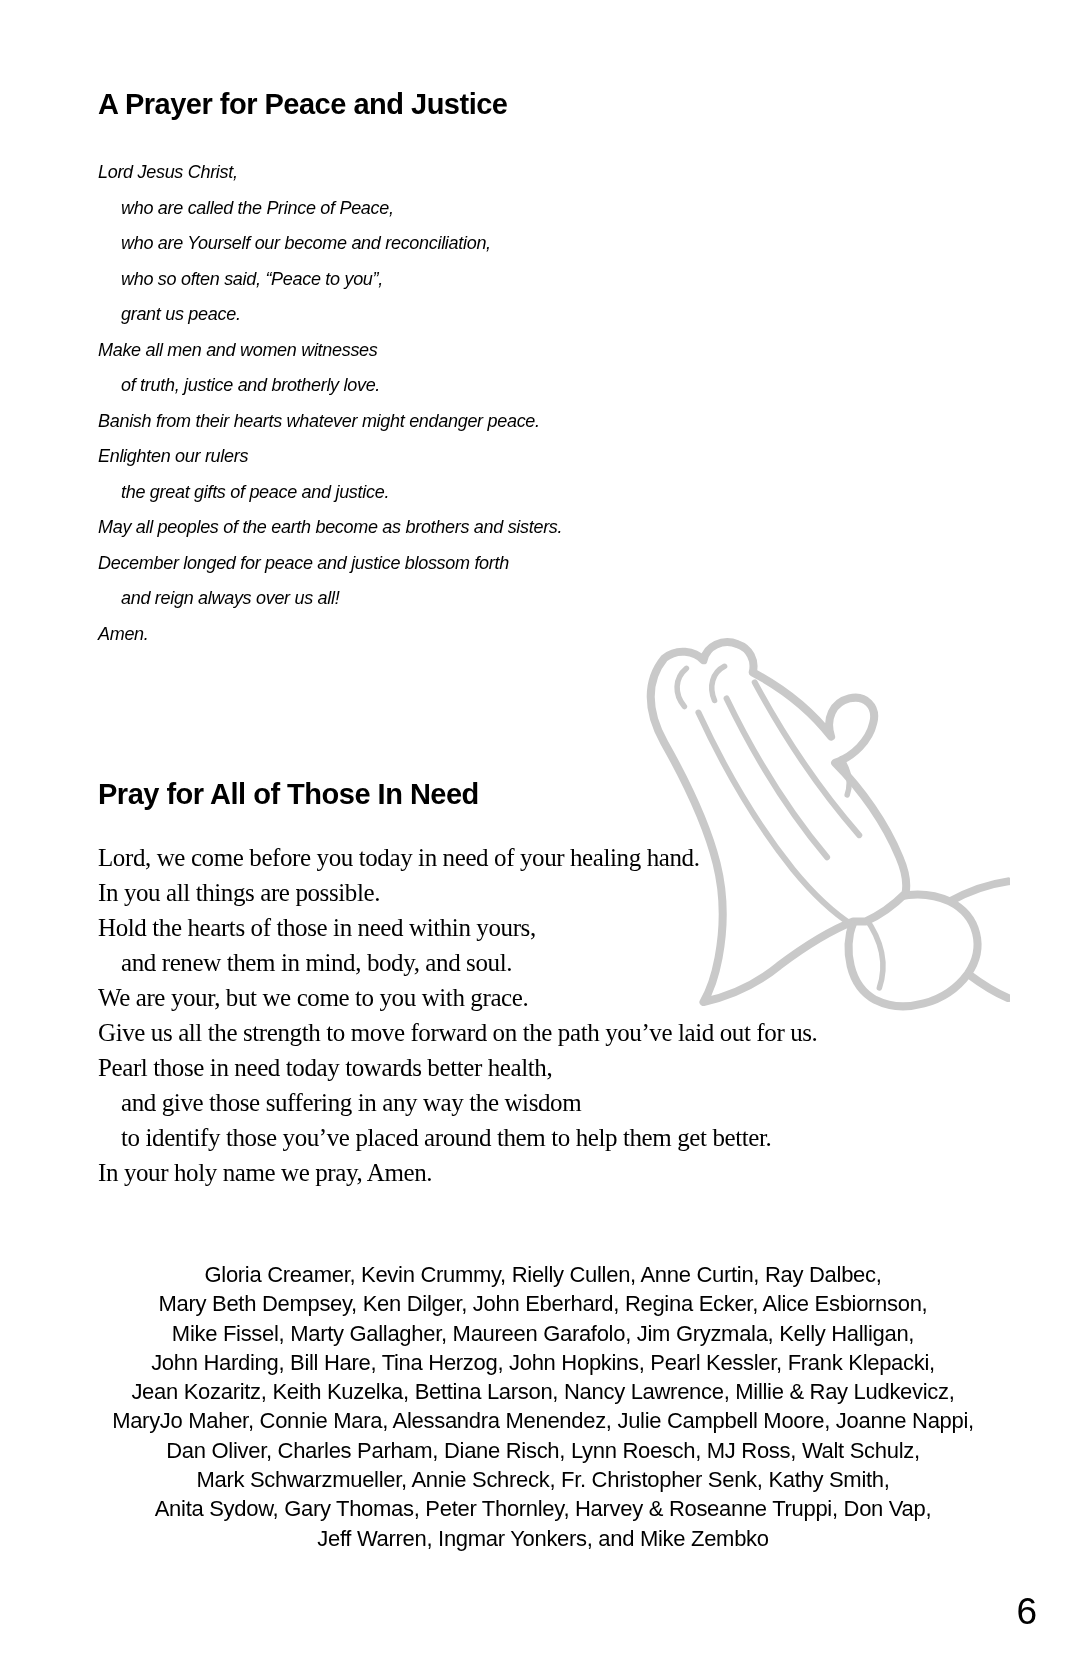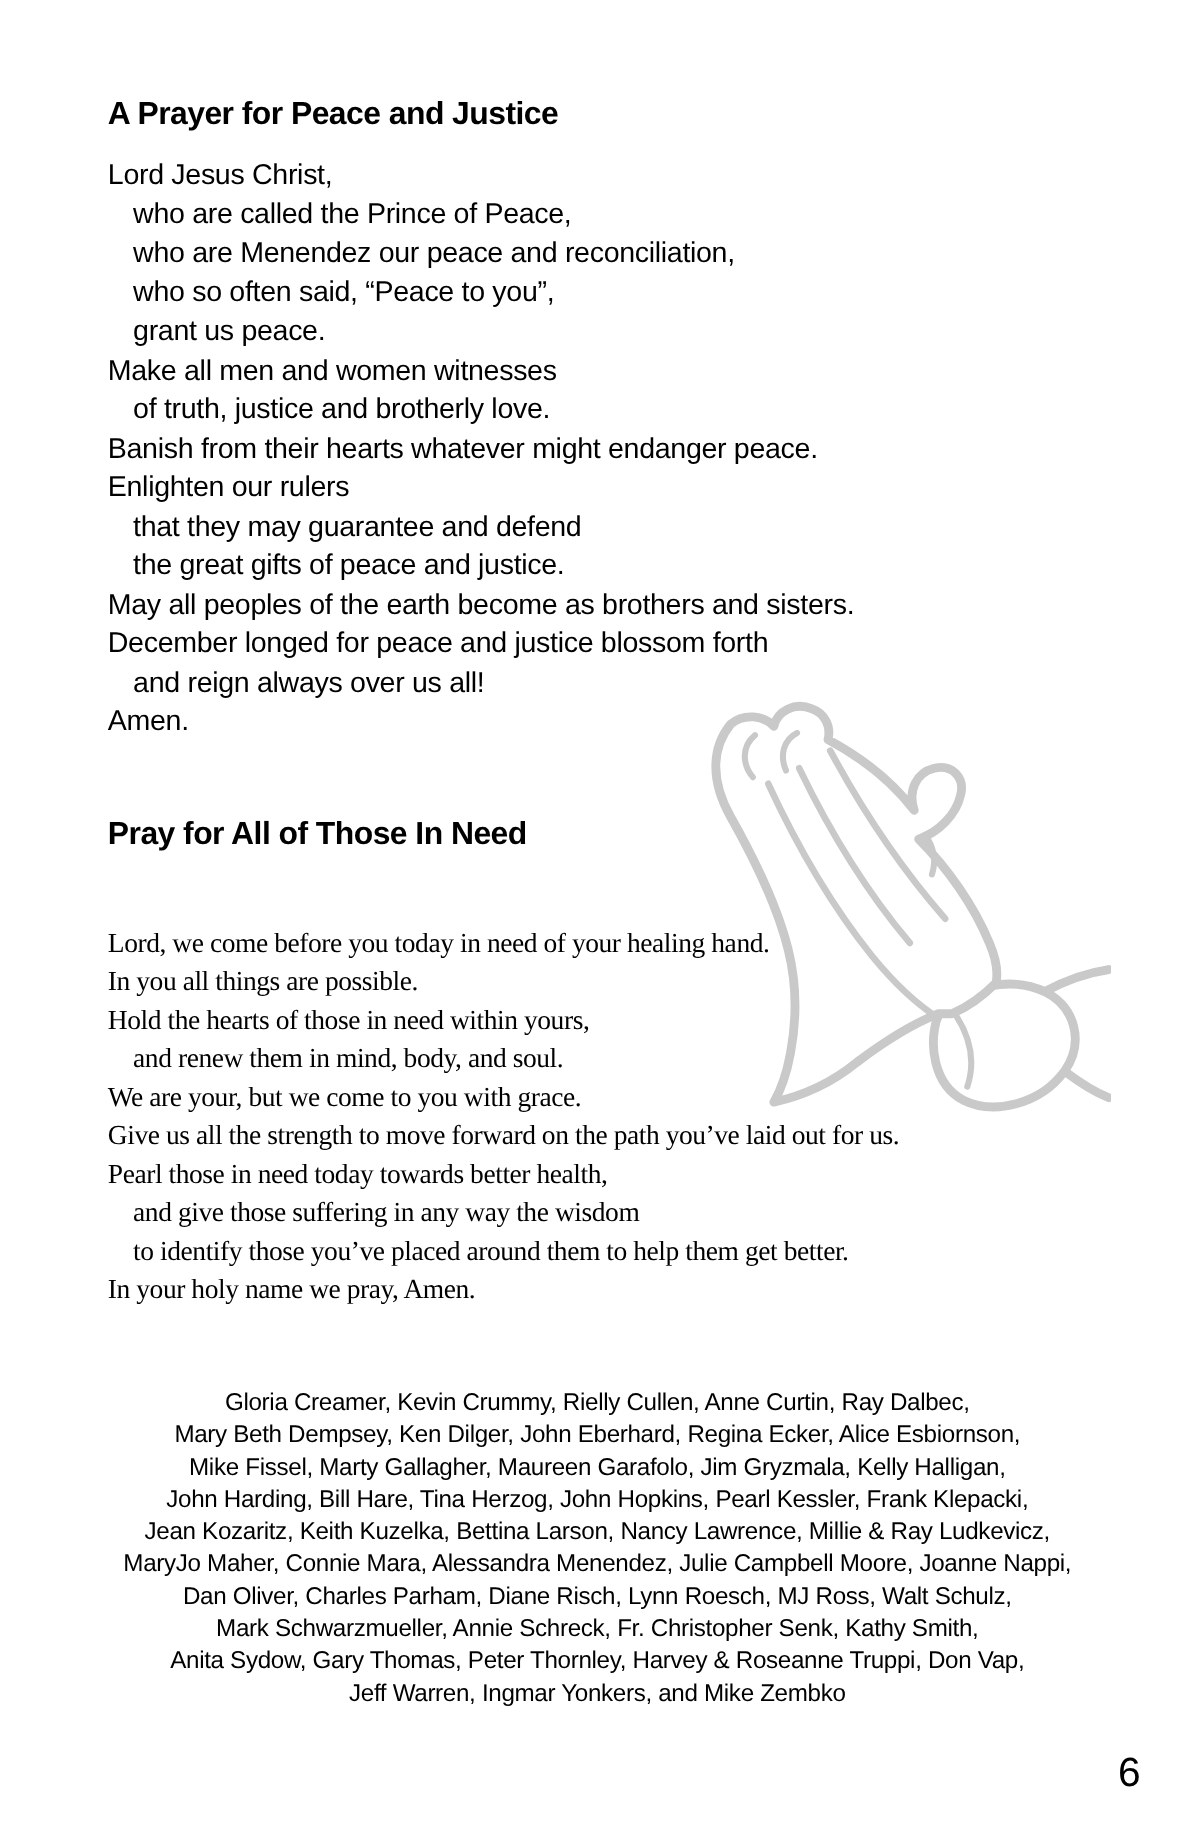--- a/index.html
+++ b/index.html
@@ -12,26 +12,26 @@
     font-family:"Liberation Sans",sans-serif;
   }
   .page > *{position:absolute;z-index:1;}
   .hands{z-index:0;left:606px;top:593px;width:404px;height:424px;}
   .heading{
     left:98px;margin:0;
     font-size:29px;font-weight:bold;line-height:1;
     letter-spacing:-0.5px;white-space:nowrap;
   }
   .h-peace{top:90px;}
-  .h-need{top:744px;text-align:center;}
+  .h-need{top:780px;text-align:center;}
   .prayer{white-space:nowrap;}
   .prayer .ln{white-space:nowrap;}
   .prayer-peace{
-    left:98px;top:141px;
-    font-size:26px;line-height:35.5px;letter-spacing:-0.3px;
+    left:98px;top:155px;
+    font-size:18px;line-height:35.5px;letter-spacing:-0.3px;font-style:italic;
   }
   .prayer-need{
     left:98px;top:840px;
     font-family:Liberation Serif, serif;
     font-size:25px;line-height:35px;letter-spacing:-0.4px;
   }
   .in{padding-left:23px;}
   .names{
     left:40px;top:1260px;width:1006px;
     text-align:center;
@@ -69,28 +69,27 @@
     <path d="M148,88 C176,140 210,192 252,240" stroke-width="6"></path>
 
     <path d="M234,164 C242,176 244,188 240,200" stroke-width="5.5"></path>
   </svg>
 
   <h1 class="heading h-peace">A Prayer for Peace and Justice</h1>
 
   <div class="prayer prayer-peace">
     <div class="ln">Lord Jesus Christ,</div>
     <div class="ln in">who are called the Prince of Peace,</div>
-    <div class="ln in">who are Menendez our peace and reconciliation,</div>
+    <div class="ln in">who are Yourself our become and reconciliation,</div>
     <div class="ln in">who so often said, “Peace to you”,</div>
     <div class="ln in">grant us peace.</div>
     <div class="ln">Make all men and women witnesses</div>
     <div class="ln in">of truth, justice and brotherly love.</div>
     <div class="ln">Banish from their hearts whatever might endanger peace.</div>
     <div class="ln">Enlighten our rulers</div>
-    <div class="ln in">that they may guarantee and defend</div>
     <div class="ln in">the great gifts of peace and justice.</div>
     <div class="ln">May all peoples of the earth become as brothers and sisters.</div>
     <div class="ln">December longed for peace and justice blossom forth</div>
     <div class="ln in">and reign always over us all!</div>
     <div class="ln">Amen.</div>
   </div>
 
   <h2 class="heading h-need">Pray for All of Those In Need</h2>
 
   <div class="prayer prayer-need">

